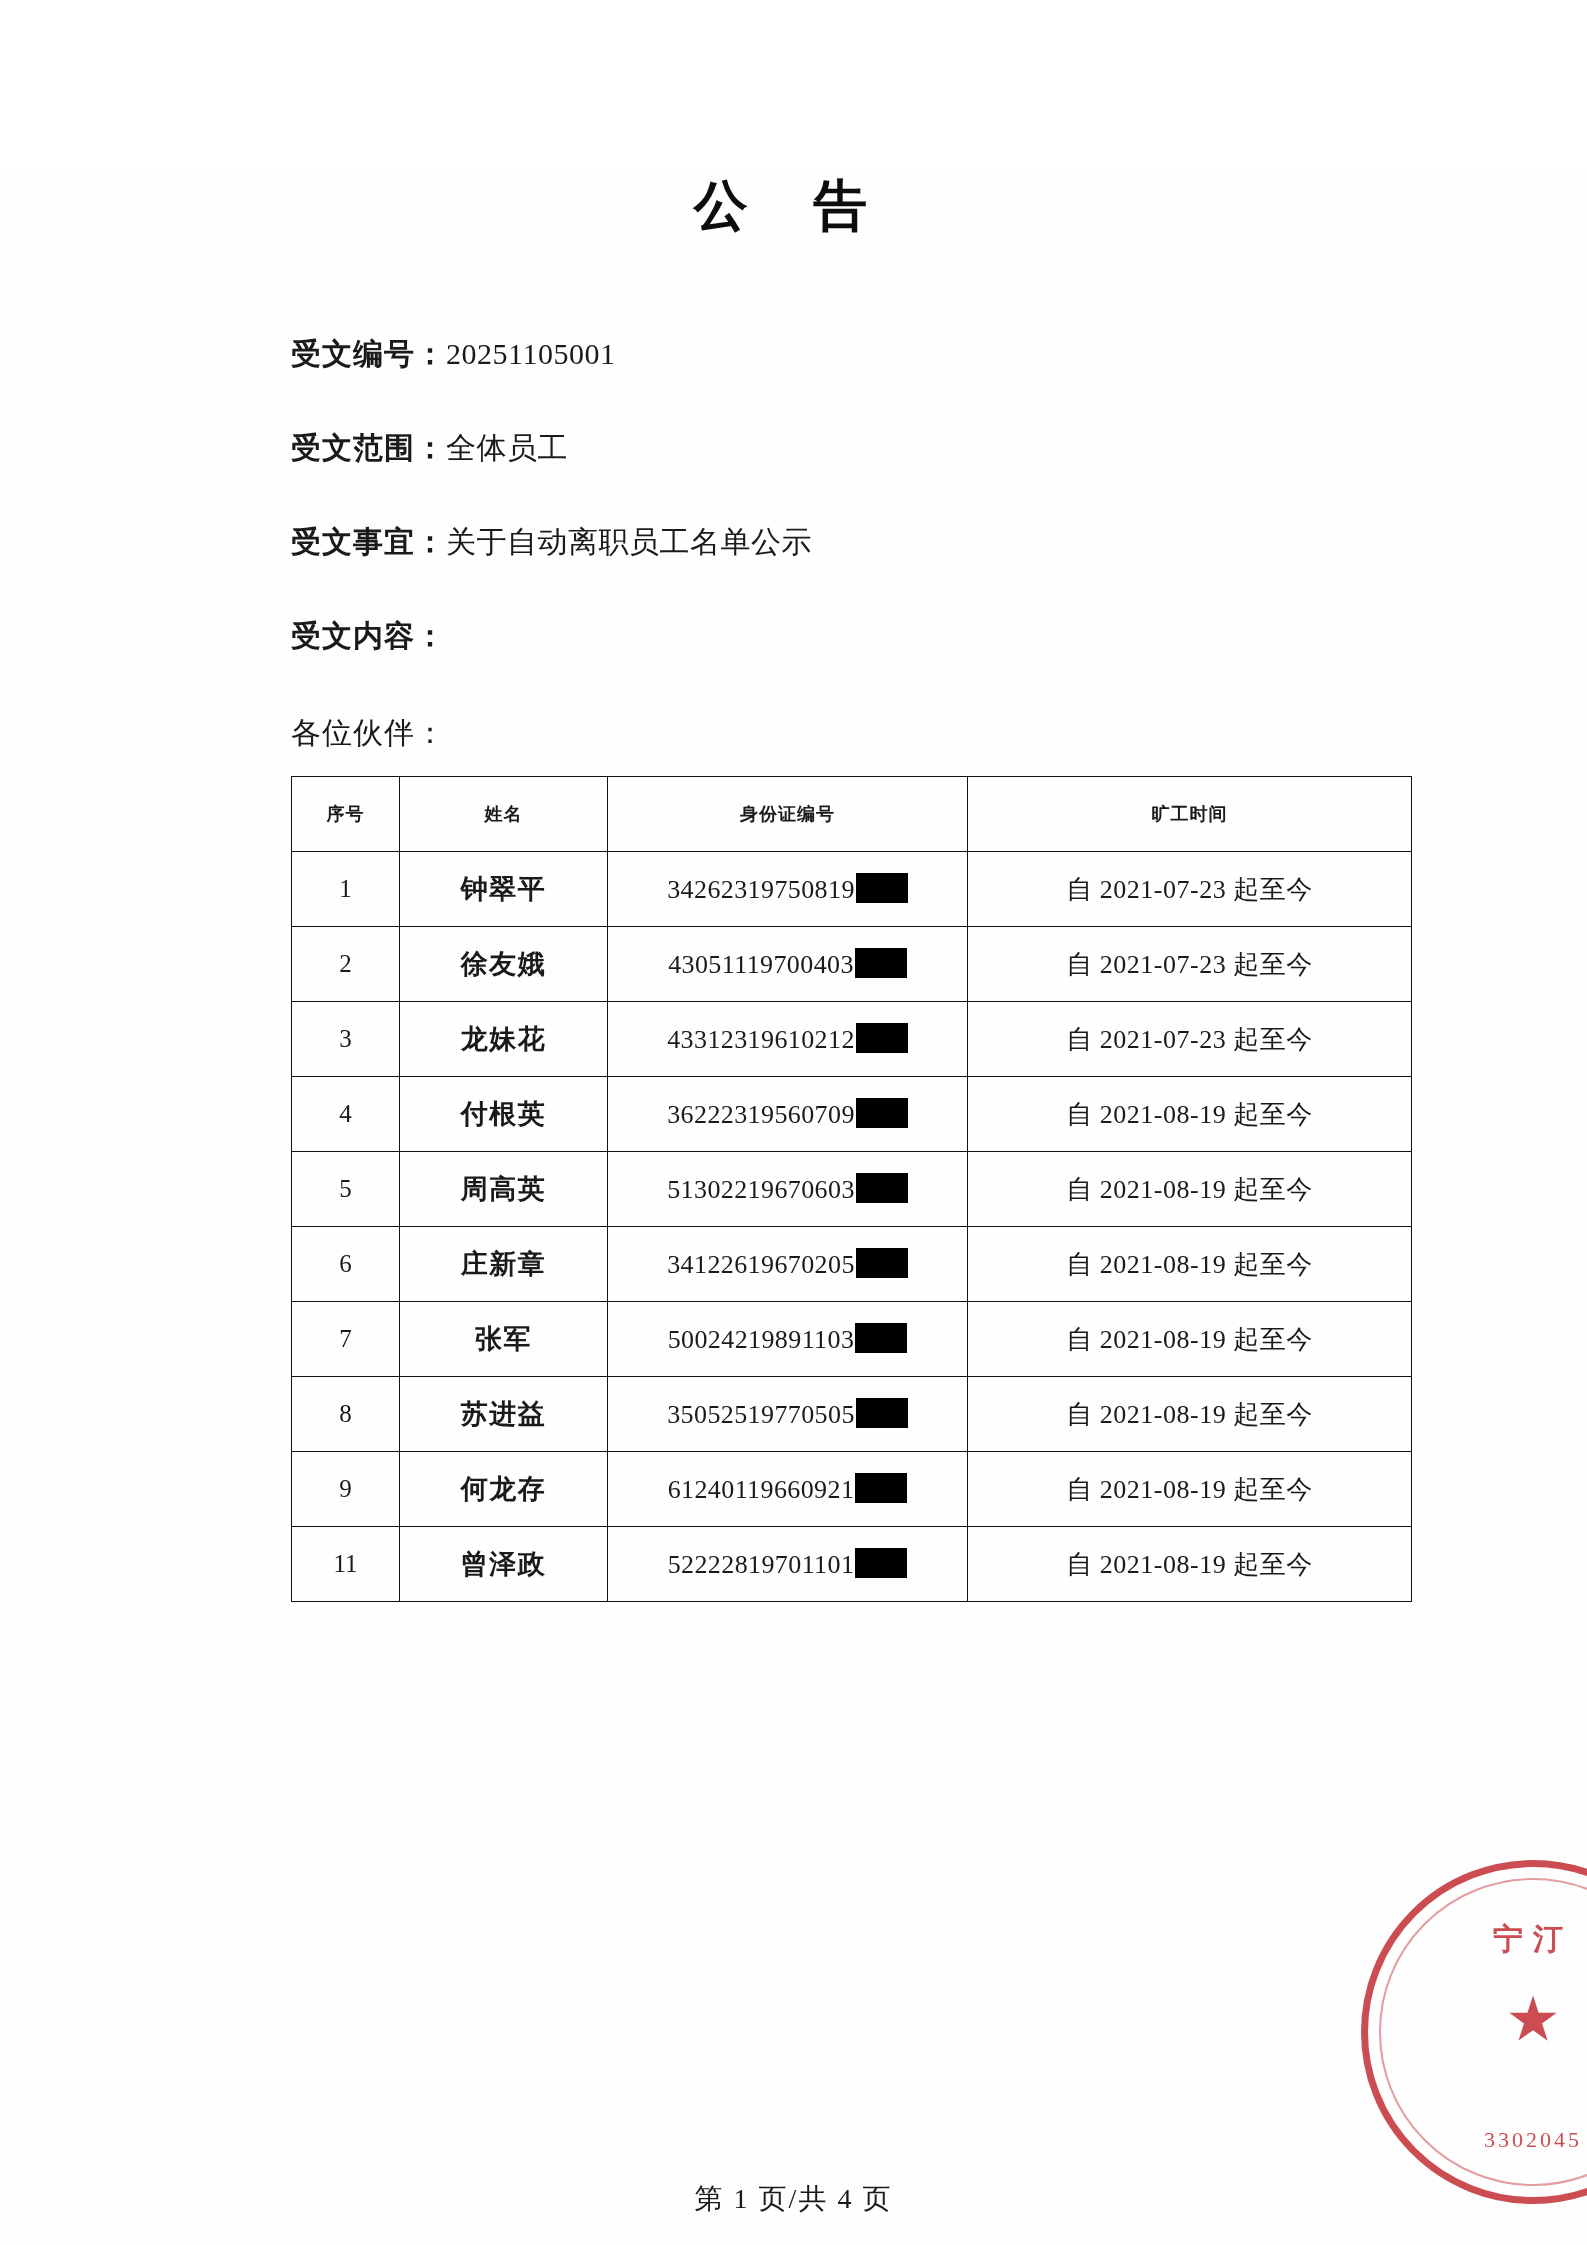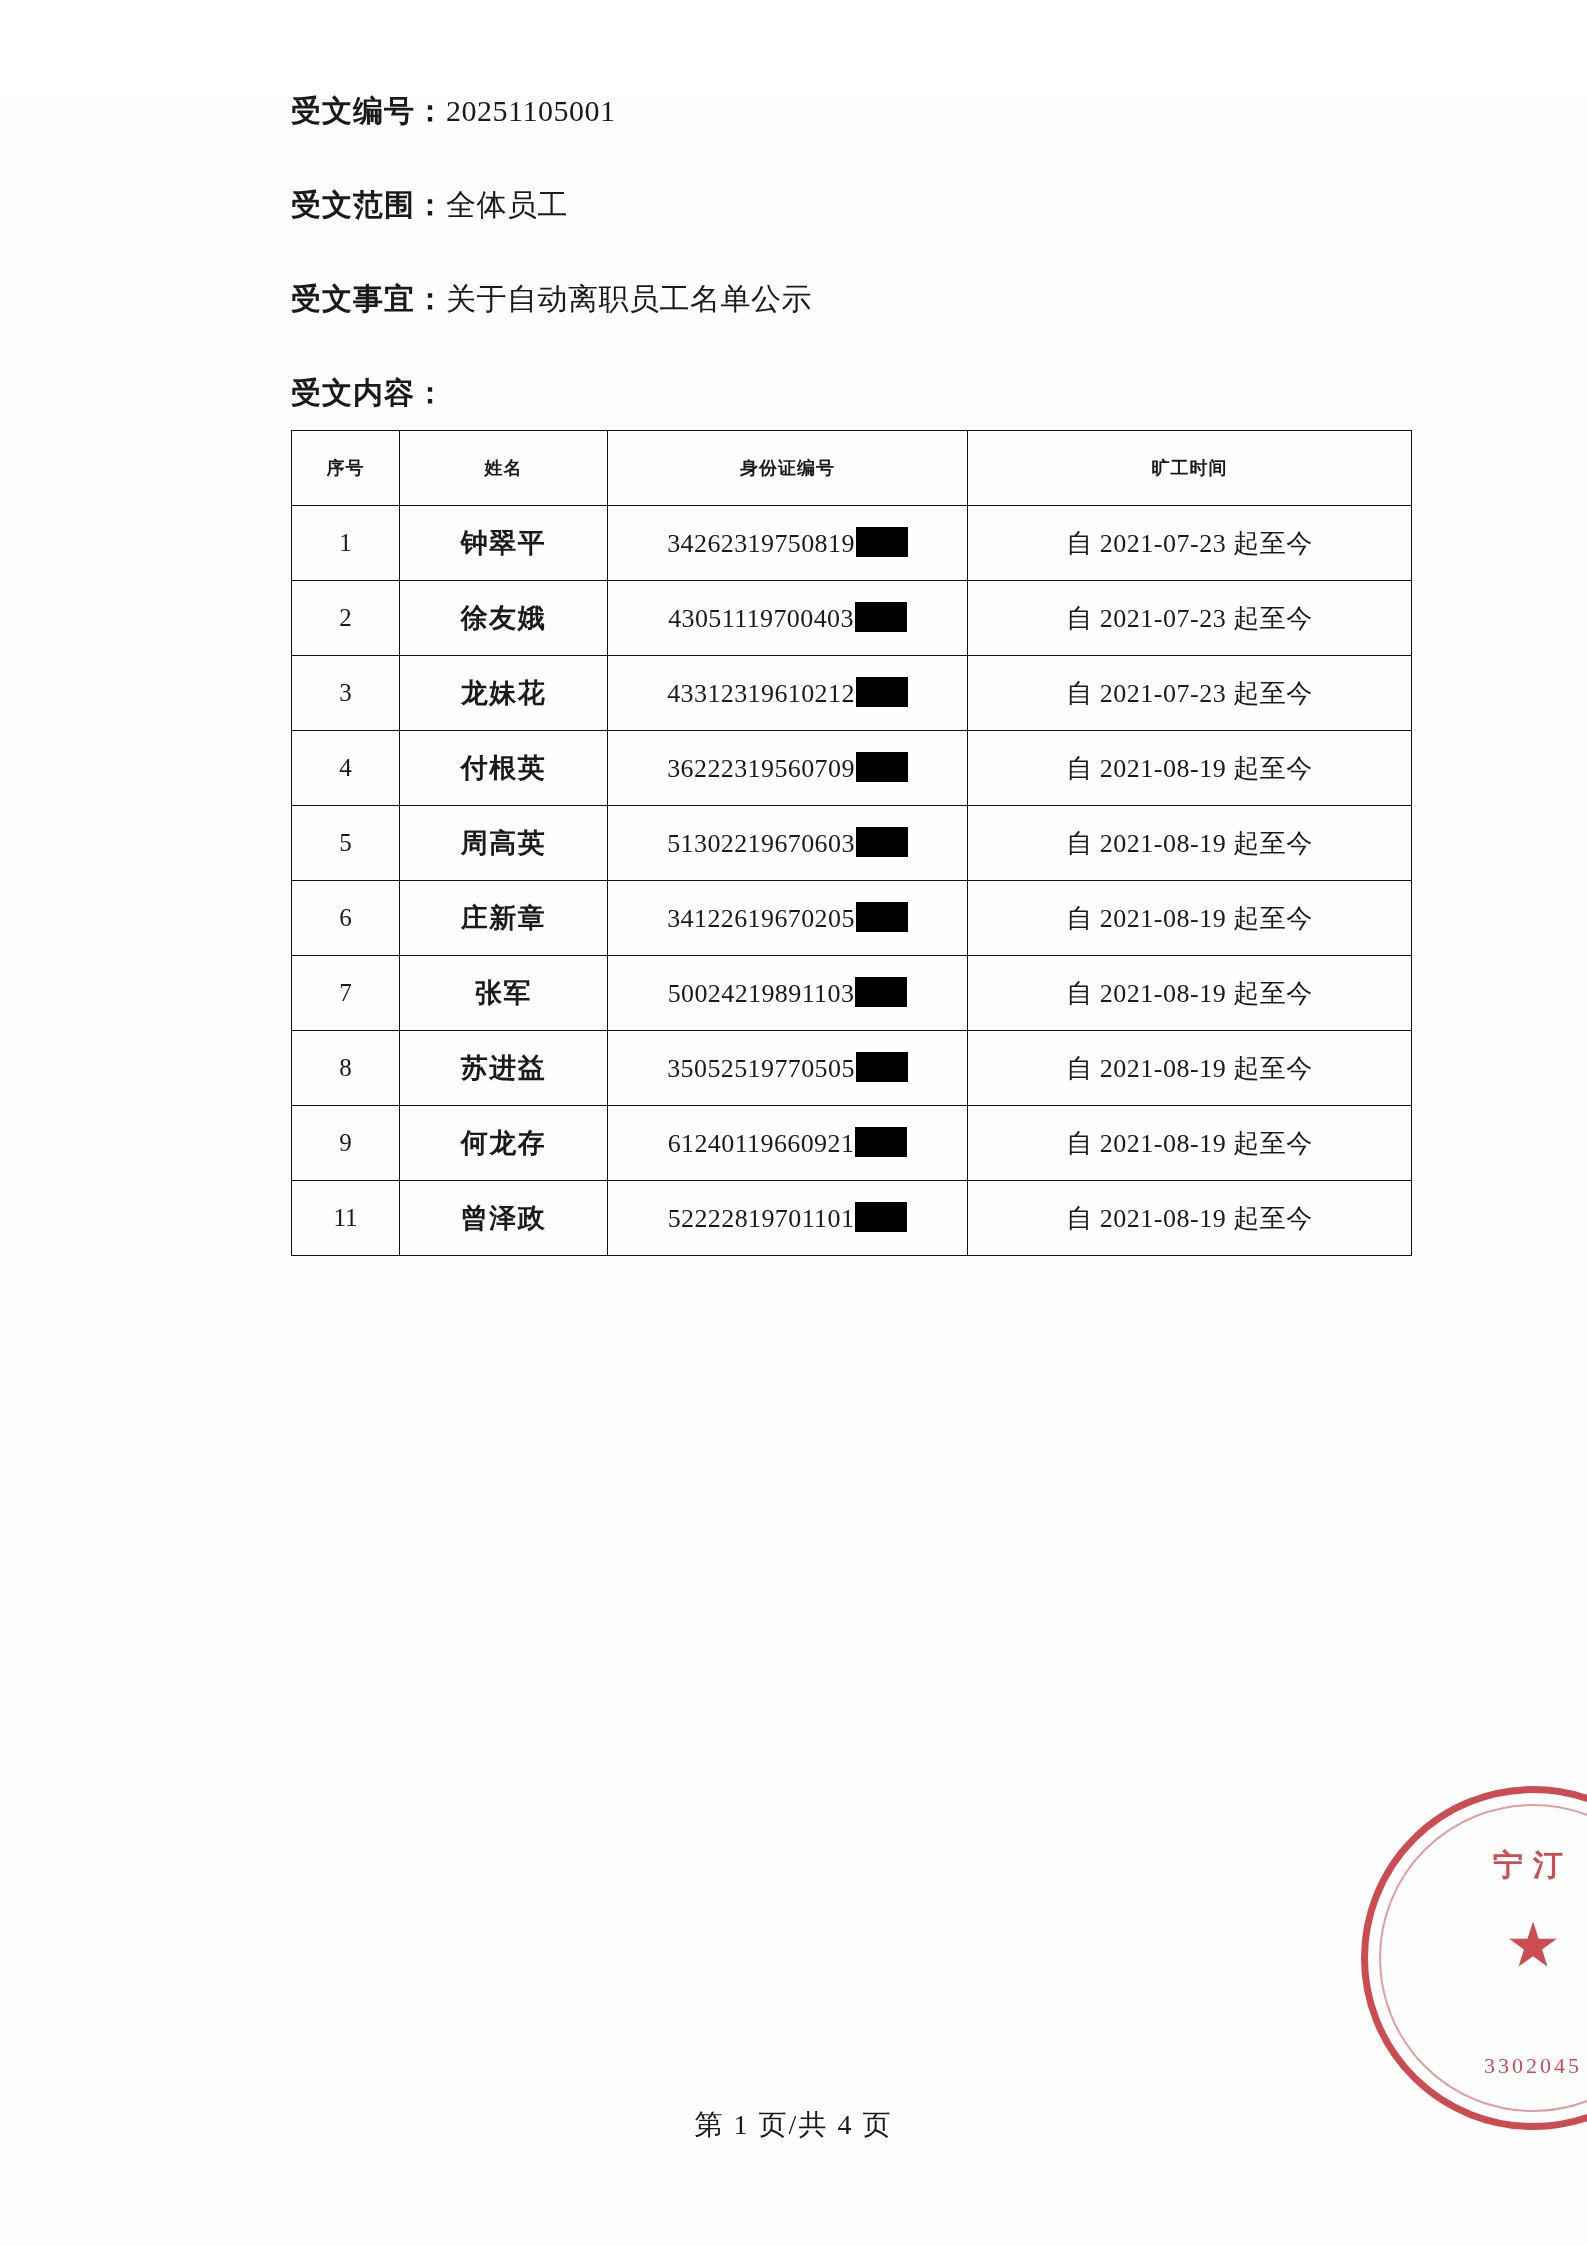--- a/index.html
+++ b/index.html
@@ -192,39 +192,41 @@
     font-size: 22px;
     letter-spacing: 3px;
     white-space: nowrap;
   }
 </style>
 </head>
 <body>
 
 <div class="page">
 
+  <h1 class="doc-title">公  告</h1>
 
   <div class="content">
 
     <div class="meta-line">
       <span class="meta-label">受文编号：</span><span class="meta-value numeric">20251105001</span>
     </div>
 
     <div class="meta-line">
       <span class="meta-label">受文范围：</span><span class="meta-value">全体员工</span>
     </div>
 
     <div class="meta-line">
       <span class="meta-label">受文事宜：</span><span class="meta-value">关于自动离职员工名单公示</span>
     </div>
 
     <div class="meta-line">
       <span class="meta-label">受文内容：</span>
     </div>
 
+    <div class="salutation">各位伙伴：</div>
 
 
 
     <table class="names">
       <colgroup>
         <col class="col-idx">
           <col class="col-name">
           <col class="col-id">
           <col class="col-time">
       </colgroup>

